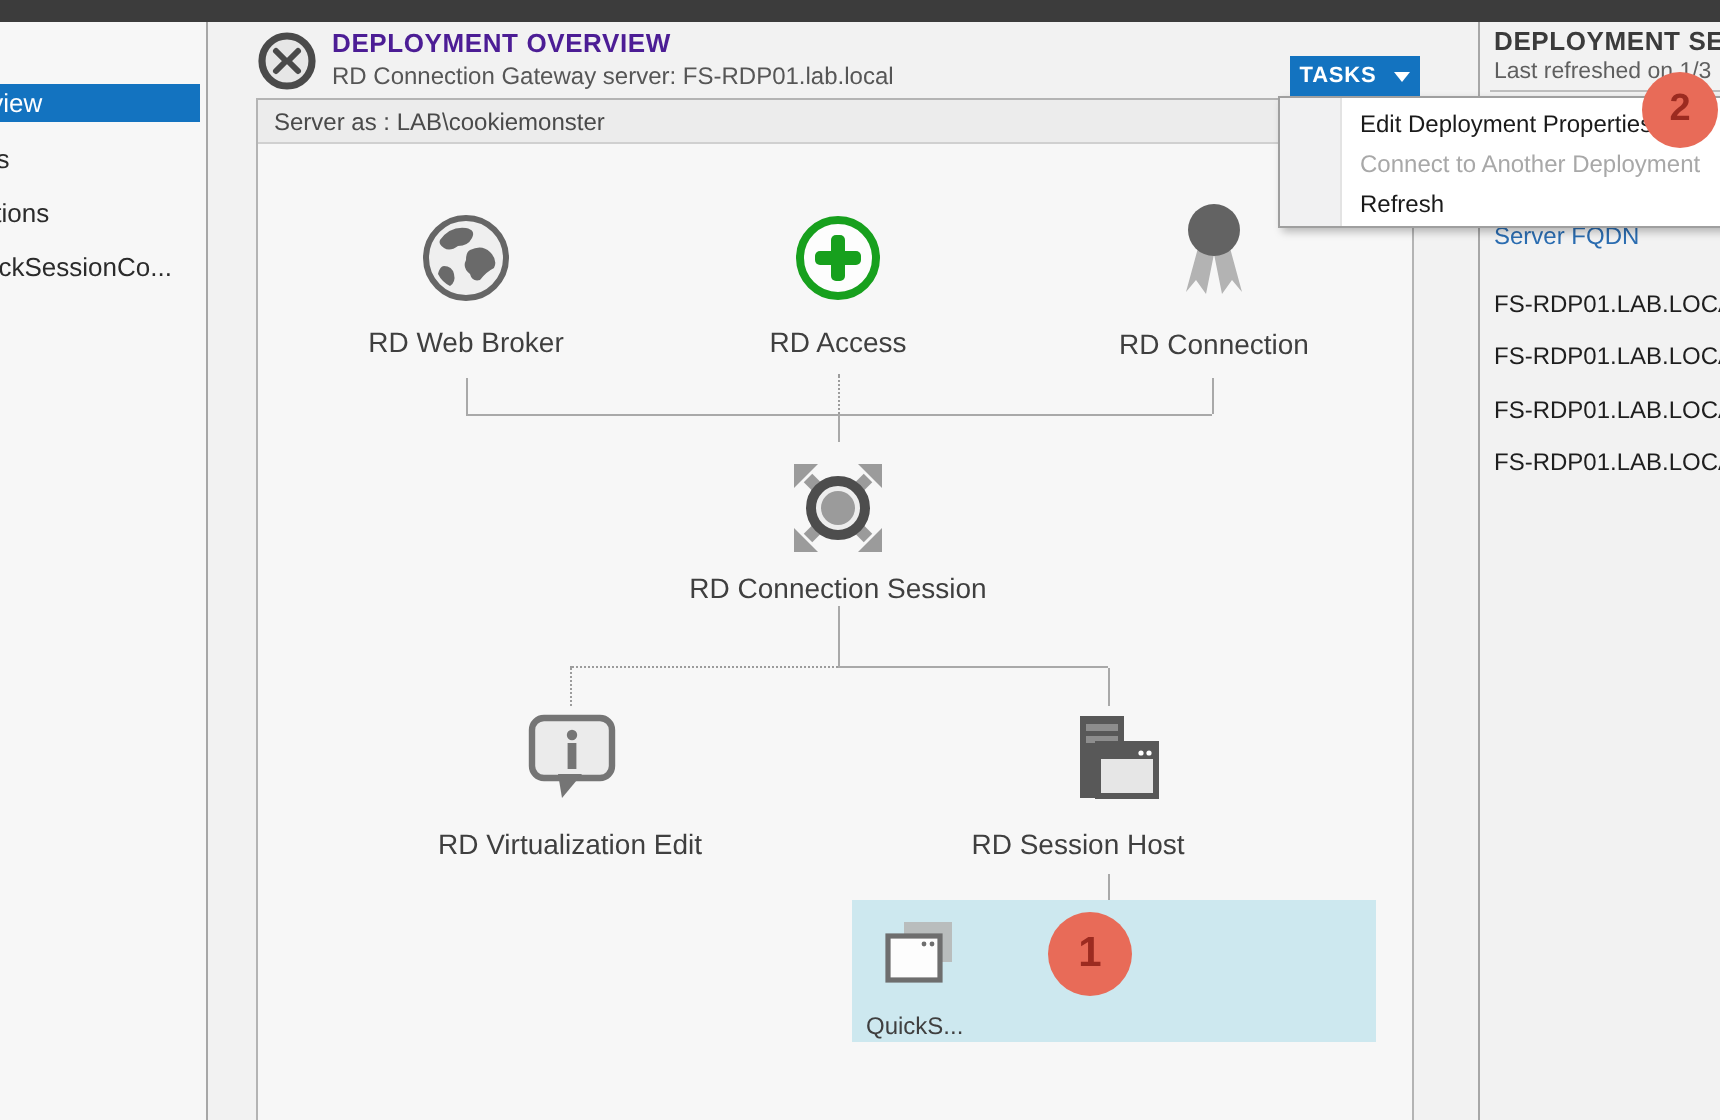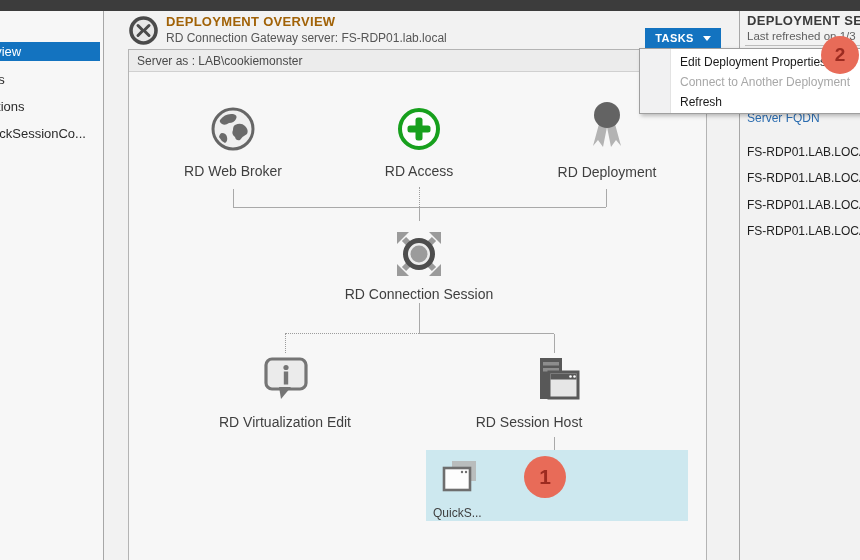--- a/index.html
+++ b/index.html
@@ -18,21 +18,21 @@
   
   .sidebar { left:0; top:11px; width:104px; height:549px; background:#f7f7f7; border-right:1px solid #a7a7a7; overflow:hidden; }
   .side-item { position:absolute; height:19px; line-height:19px; font-size:13px; white-space:nowrap; color:#2b2b2b; cursor:default; }
   .side-item.sel { background:var(--accent-blue,#1373c0); color:#ffffff; width:100px; left:0; }
   .side-item.sel span { position:relative; left:-33px; }
   .si-2 span { position:relative; left:-40px; }
   .si-3 span { position:relative; left:-39px; }
   .si-4 span { position:relative; left:-21px; }
 
   
-  .ov-title { left:166px; top:14px; font-size:13px; font-weight:bold; color:#a16207; letter-spacing:.3px; white-space:nowrap; }
+  .ov-title { left:166px; top:14px; font-size:13px; font-weight:bold; color:#4c1d95; letter-spacing:.3px; white-space:nowrap; }
   .ov-sub   { left:166px; top:31px; font-size:12px; color:#565656; white-space:nowrap; }
 
   
   .panel { left:128px; top:49px; width:579px; height:515px; background:#f7f7f7; border:1px solid #b4b4b4; }
   .managed-bar { left:129px; top:50px; width:577px; height:22px; background:#ececec; border-bottom:1px solid #d0d0d0; line-height:22px; padding-left:8px; font-size:12px; color:#4a4a4a; }
 
   
   .ln { position:absolute; }
   .v   { border-left:1px solid #a9a9a9; width:0; }
   .h   { border-top:1px solid #a9a9a9; height:0; }
@@ -46,21 +46,21 @@
   .tile { left:426px; top:450px; width:262px; height:71px; background:var(--highlight-tile,#cde8ef); }
   .tile-label { left:433px; top:506px; font-size:12px; color:#3f3f3f; }
 
   
   .badge { position:absolute; border-radius:50%; background:var(--badge-bg,#e86b58);
            color:var(--badge-text,#9c2b20); font-weight:bold; display:flex; align-items:center; justify-content:center; }
   .badge-1 { left:524px; top:456px; width:42px; height:42px; font-size:21px; }
   .badge-2 { left:821px; top:36px; width:38px; height:38px; font-size:19px; z-index:40; }
 
   
-  .tasks-btn { left:645px; top:28px; width:76px; height:20px; background:var(--accent-blue,#1373c0);
+  .tasks-btn { left:645px; top:28px; width:65px; height:20px; background:var(--accent-blue,#1373c0);
                color:#fff; font-size:11px; font-weight:bold; letter-spacing:.4px;
                display:flex; align-items:center; justify-content:center; gap:9px; cursor:pointer; z-index:30; }
   .tasks-btn .tri { width:0; height:0; border-left:4px solid transparent; border-right:4px solid transparent; border-top:5px solid #fff; }
   .menu { left:639px; top:48px; width:224px; height:66px; background:#ffffff; border:1px solid #9f9f9f;
           box-shadow:2px 2px 4px rgba(0,0,0,.25); z-index:20; padding-top:3px; }
   .menu .gutter { position:absolute; left:0; top:0; bottom:0; width:31px; background:#f1f1f2; border-right:1px solid #e3e3e3; }
   .menu-item { position:relative; height:20px; line-height:20px; padding-left:40px; font-size:12px; color:#1a1a1a; white-space:nowrap; cursor:pointer; }
   .menu-item.disabled { color:#a8a8a8; cursor:default; }
 
   
@@ -113,21 +113,21 @@
 </div>
 <div class="node-icon" style="left:587px; top:100px;">
   <svg width="40" height="54" viewBox="0 0 40 54">
     <polygon points="12,24 20,27 16,47 11,40 6,46" fill="#b3b3b3"></polygon>
     <polygon points="28,24 20,27 24,47 29,40 34,46" fill="#b3b3b3"></polygon>
     <circle cx="20" cy="15" r="13" fill="#636363"></circle>
   </svg>
 </div>
 <div class="nlabel" style="left:148px; top:163px;">RD Web Broker</div>
 <div class="nlabel" style="left:334px; top:163px;">RD Access</div>
-<div class="nlabel" style="left:522px; top:164px;">RD Deployment</div>
+<div class="nlabel" style="left:522px; top:164px;">RD Connection</div>
 
 <div class="ln v" style="left:233px; top:189px; height:18px;"></div>
 <div class="ln vd" style="left:419px; top:187px; height:20px;"></div>
 <div class="ln v" style="left:606px; top:189px; height:18px;"></div>
 <div class="ln h" style="left:233px; top:207px; width:373px;"></div>
 <div class="ln v" style="left:419px; top:208px; height:13px;"></div>
 
 <div class="node-icon" style="left:391px; top:226px;">
   <svg width="56" height="56" viewBox="0 0 56 56">
     <g stroke="#9b9b9b" stroke-width="6">
@@ -167,21 +167,21 @@
     <rect x="8" y="4" width="22" height="41" fill="#585858"></rect>
     <rect x="11" y="8" width="16" height="3.5" fill="#8d8d8d"></rect>
     <rect x="11" y="14" width="16" height="3.5" fill="#8d8d8d"></rect>
     <rect x="17" y="18" width="29" height="26" fill="#e6e6e6" stroke="#585858" stroke-width="3"></rect>
     <rect x="18.5" y="19.5" width="26" height="6" fill="#585858"></rect>
     <circle cx="38.5" cy="22.5" r="1.3" fill="#ffffff"></circle>
     <circle cx="42.5" cy="22.5" r="1.3" fill="#ffffff"></circle>
   </svg>
 </div>
 <div class="nlabel" style="left:200px; top:414px;">RD Virtualization Edit</div>
-<div class="nlabel" style="left:444px; top:414px;">RD Session Host</div>
+<div class="nlabel" style="left:454px; top:414px;">RD Session Host</div>
 
 <div class="ln v" style="left:554px; top:437px; height:13px;"></div>
 
 <div class="abs tile"></div>
 <div class="node-icon" style="left:441px; top:459px;">
   <svg width="38" height="34" viewBox="0 0 38 34">
     <rect x="11" y="2" width="24" height="20" fill="#b9bdbd"></rect>
     <rect x="3" y="9" width="26" height="22" fill="#fdfdfd" stroke="#6e6e6e" stroke-width="2.6"></rect>
     <circle cx="21" cy="13" r="1.2" fill="#6e6e6e"></circle>
     <circle cx="25" cy="13" r="1.2" fill="#6e6e6e"></circle>

